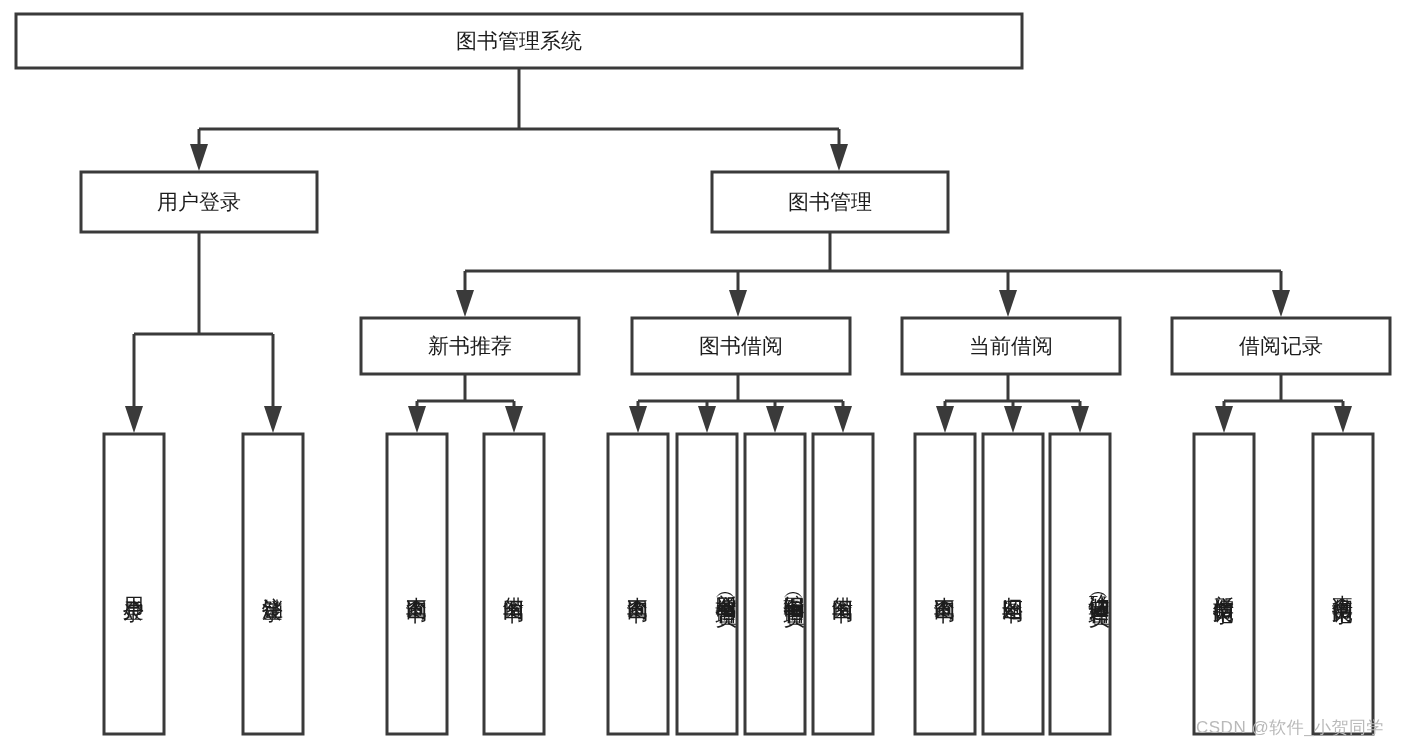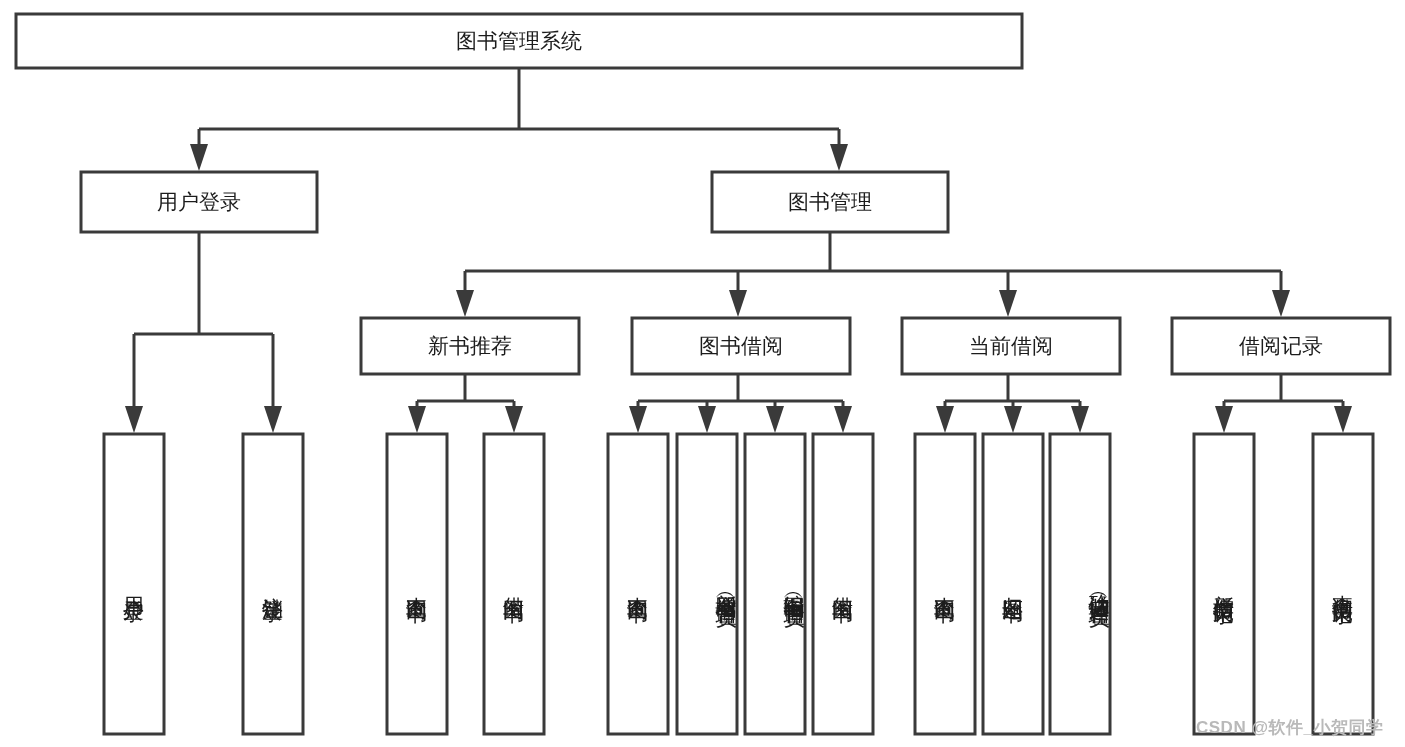--- a/index.html
+++ b/index.html
@@ -202,15 +202,15 @@
   <div class="vlabel center-v" style="left:915px; top:434px; width:60px; height:300px;">查询图书</div>
 
   <div class="vlabel center-v" style="left:983px; top:434px; width:60px; height:300px;">归还图书</div>
 
   <div class="vlabel" style="left:1050px; top:440px; width:60px; height:292px;">确认归还（管理员）</div>
 
   <div class="vlabel center-v" style="left:1194px; top:434px; width:60px; height:300px;">新增借阅记录</div>
 
   <div class="vlabel center-v" style="left:1313px; top:434px; width:60px; height:300px;">查询借阅记录</div>
 
-  <div class="watermark" style="left:1196px; top:716px;font-weight:bold;">CSDN @软件_小贺同学</div>
+  <div class="watermark" style="left:1196px; top:716px;">CSDN @软件_小贺同学</div>
 
 </div>
 
 </body></html>

